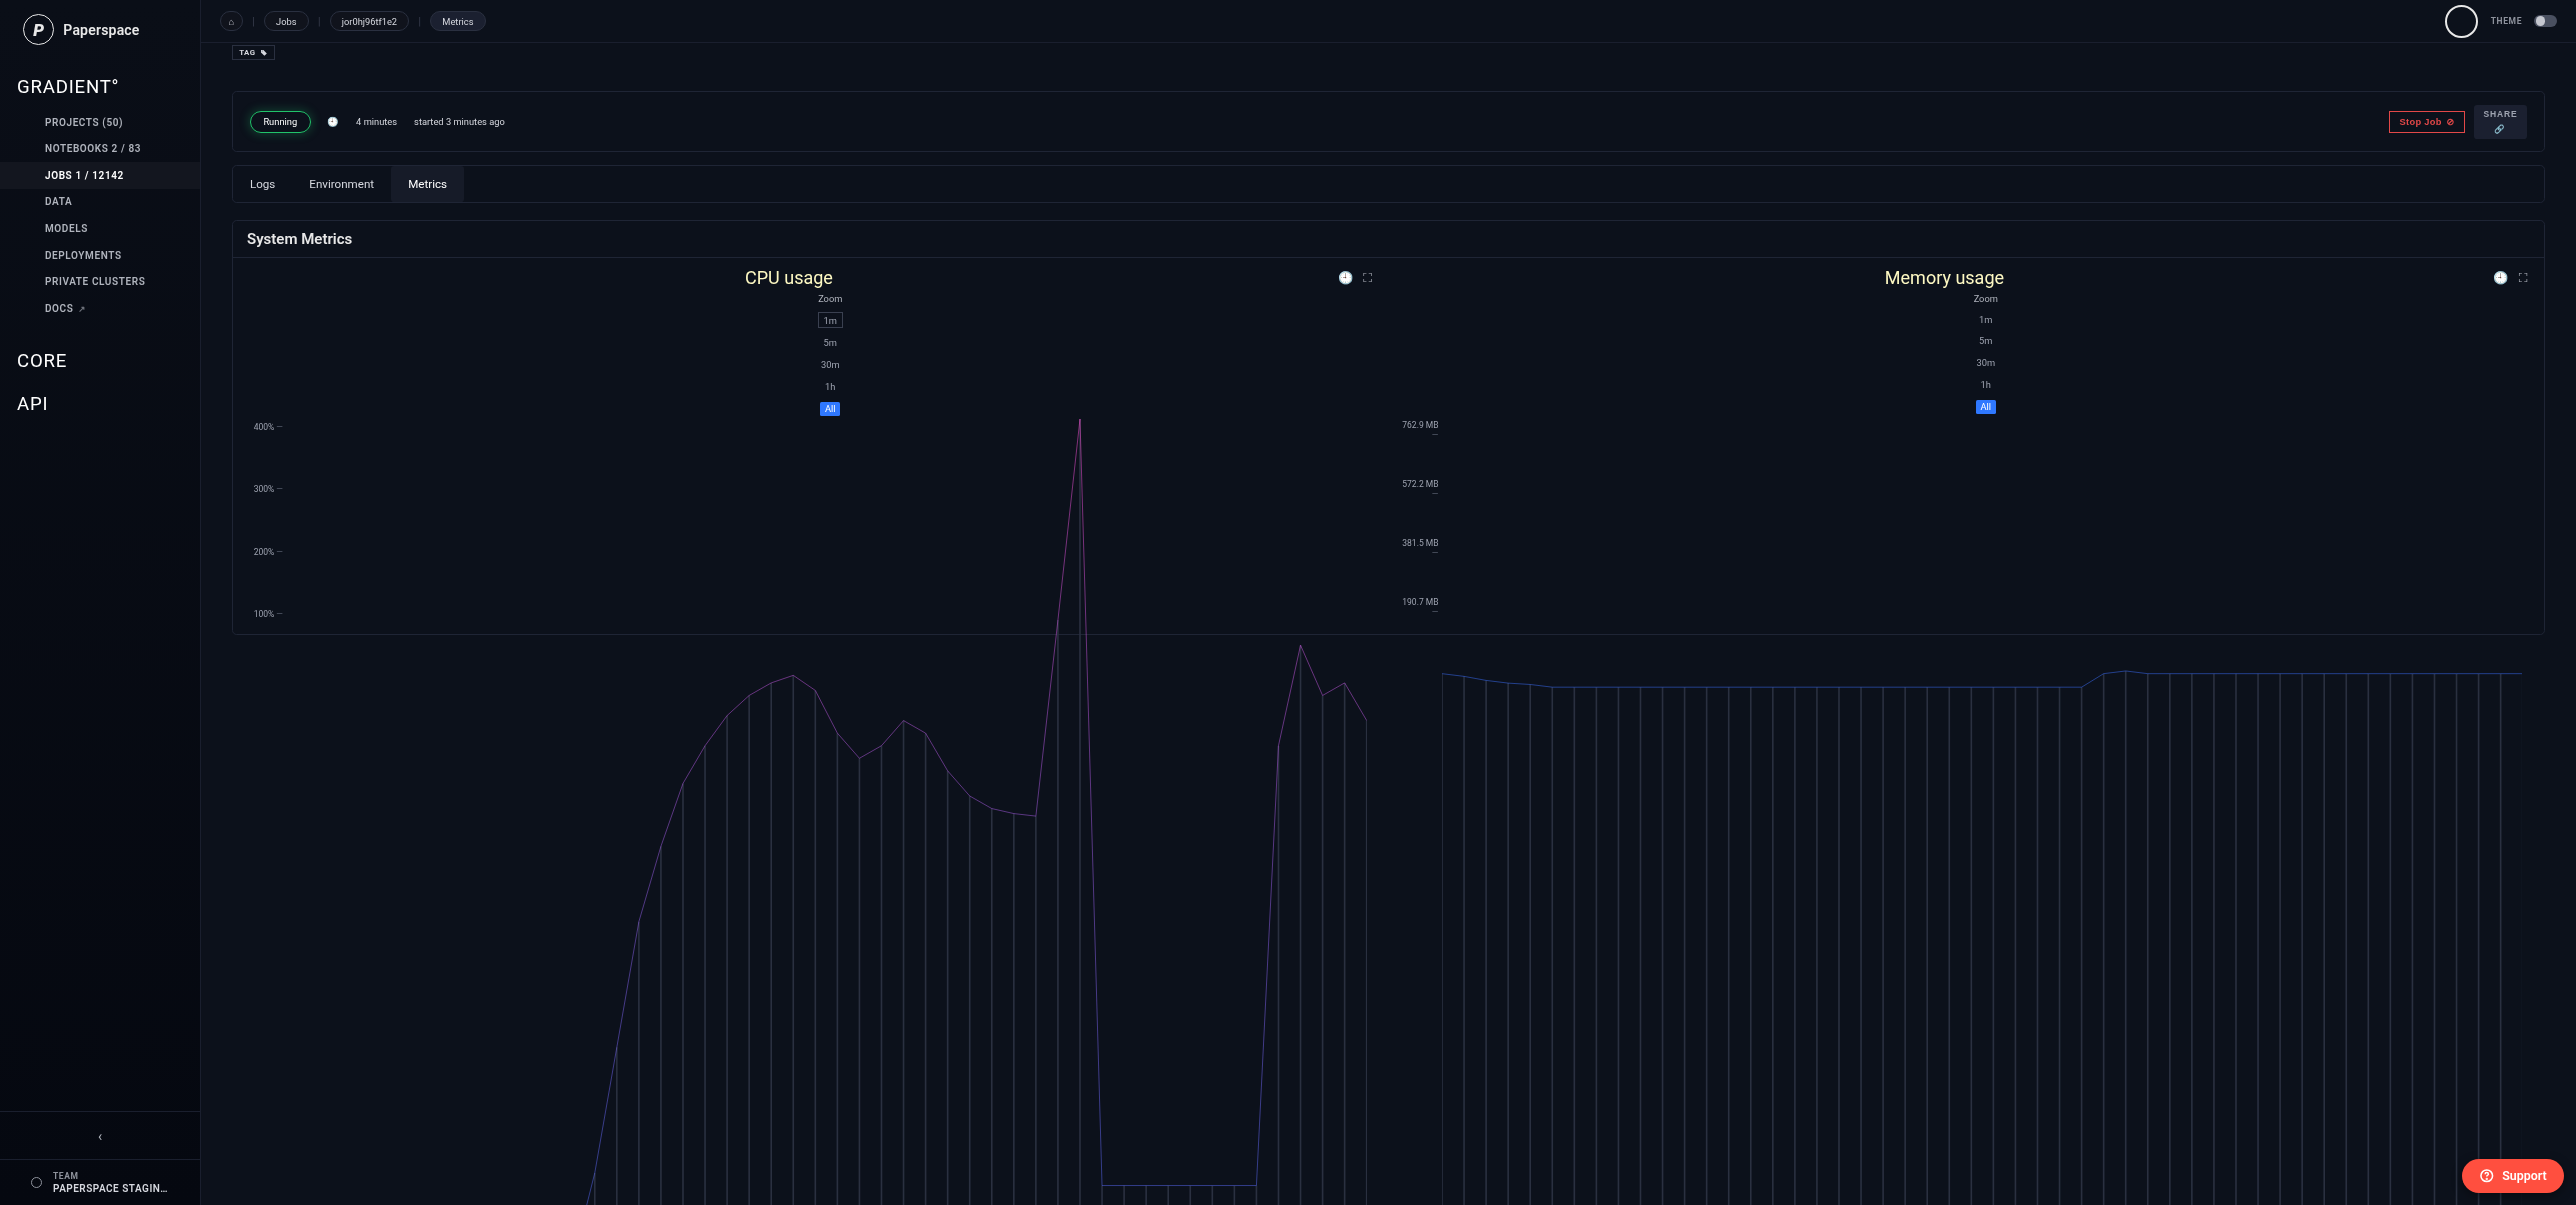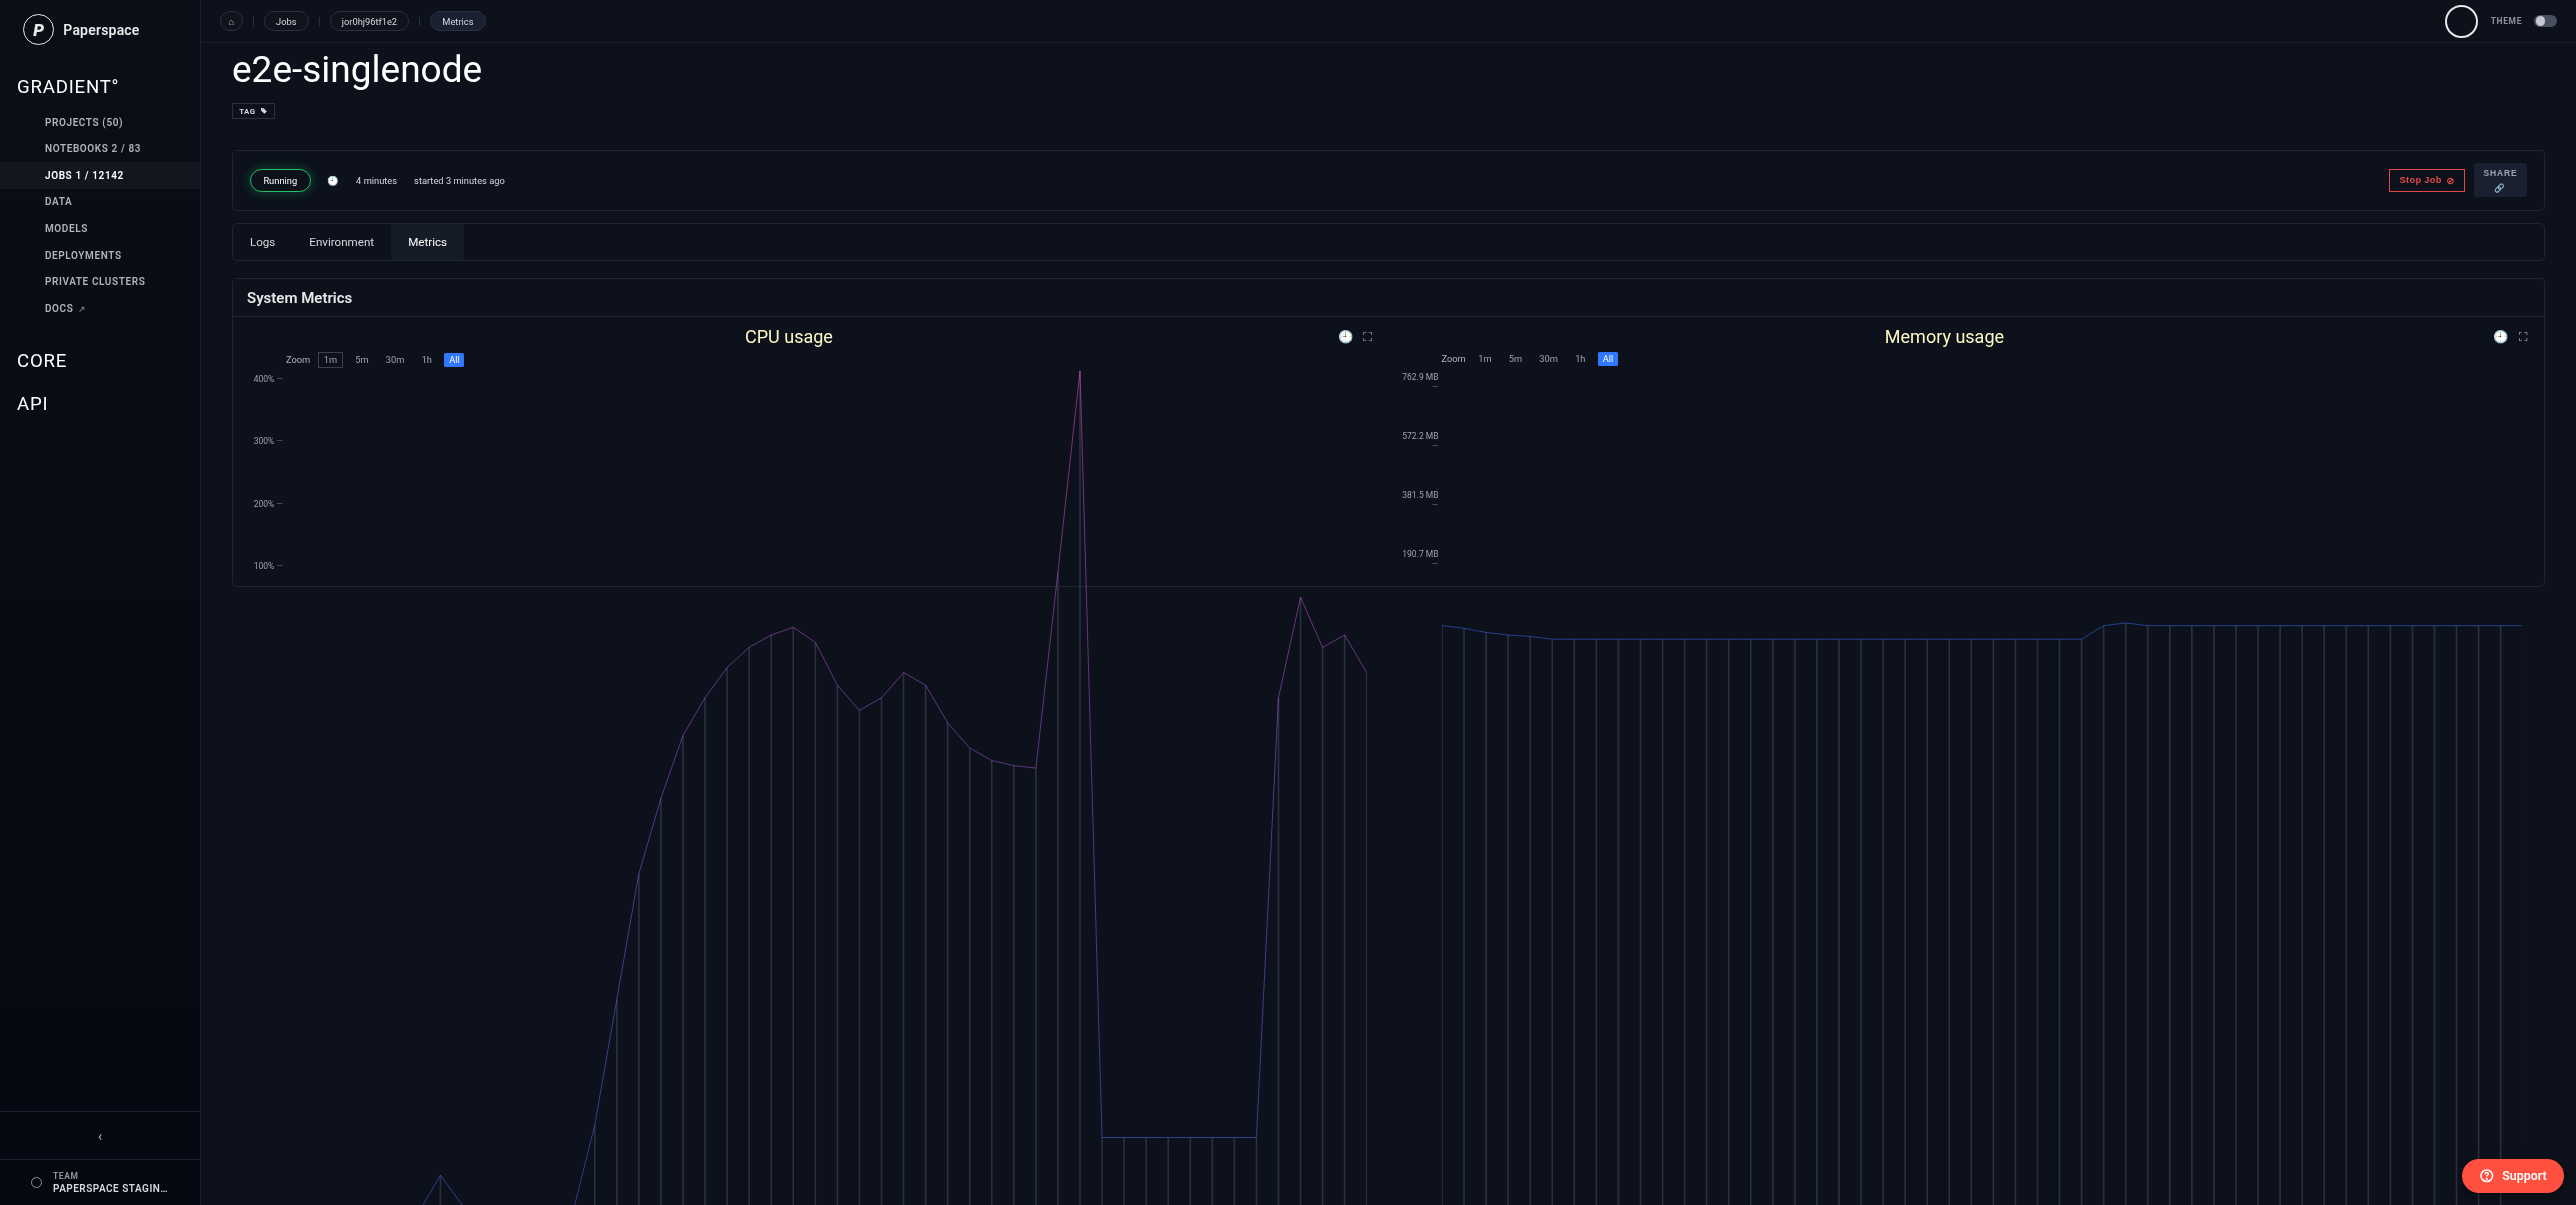--- a/index.html
+++ b/index.html
@@ -53,21 +53,21 @@
 .tab { padding: 11px 17px; font-size: 11.6px; color: #d6d8df; cursor: pointer; }
 .tab.active { background: #161b28; color: #fff; border-radius: 3.1px; }
 
 .metrics-card { margin: 17px 31px 23px 31px; border: 0.8px solid #1f2535; border-radius: 4.7px; }
 .metrics-head { padding: 9.3px 14px; font-size: 15px; font-weight: 600; border-bottom: 0.8px solid #1f2535; }
 .charts-row { display: flex; }
 .chart-cell { flex: 1; padding: 9.3px 14px 6.2px 14px; }
 .chart-title-row { display: flex; align-items: center; margin-bottom: 4.7px; }
 .chart-title { flex: 1; text-align: center; font-size: 18px; color: #fef9c3; }
 .chart-btn { width: 14px; height: 14px; color: #b0b4bd; cursor: pointer; margin-left: 7.8px; display: inline-flex; align-items: center; justify-content: center; }
-.zoom-row { display: flex; align-items: center; gap: 7.8px; margin: 1.6px 0 3.1px 39px; }
+.zoom-row { display: flex; align-items: center; gap: 7.8px; margin: 1.6px 0 3.1px 39px; flex-direction: column; }
 .zoom-lbl { font-size: 9.3px; color: #b0b4bd; }
 .zoom-btn { font-size: 9.3px; color: #9ea3b0; padding: 1.6px 4.7px; cursor: pointer; }
 .zoom-btn.boxed { border: 0.8px solid #3a4050; }
 .zoom-btn.active { background: #2f78ff; color: #fff; border-radius: 1.6px; }
 .chart-area { position: relative; height: 209px; margin-left: 39px; margin-right: 7.8px; }
 .ylabels { position: absolute; left: -40px; top: 0; bottom: 0; width: 37px; display: flex; flex-direction: column; justify-content: space-between; text-align: right; font-size: 8.5px; color: #9ea3b0; padding: 3.1px 0 9.3px 0; }
 .ylabels span::after { content: " —"; color: #5a6070; }
 .plot { position: absolute; inset: 0; }
 
 
@@ -126,21 +126,20 @@
         <span class="crumb-chip active">Metrics</span>
       </div>
       <div class="topbar-right">
         <div class="avatar-ring"></div>
         <span class="theme-lbl">THEME</span>
         <div class="toggle"></div>
       </div>
     </div>
 
     <div class="content">
-      <h1 class="job-title">e2e-singlenode</h1>
       <span class="tag-chip">
         <span>TAG</span>
         <svg viewBox="0 0 16 16" fill="currentColor">
             <path d="M2 2h5l7 7-5 5-7-7V2zm2.5 3A1 1 0 104.5 3a1 1 0 000 2z"></path>
           </svg>
       </span>
 
       <div class="status-card">
         <span class="running-pill">Running</span>
         <span class="clock-ico">🕘</span>

